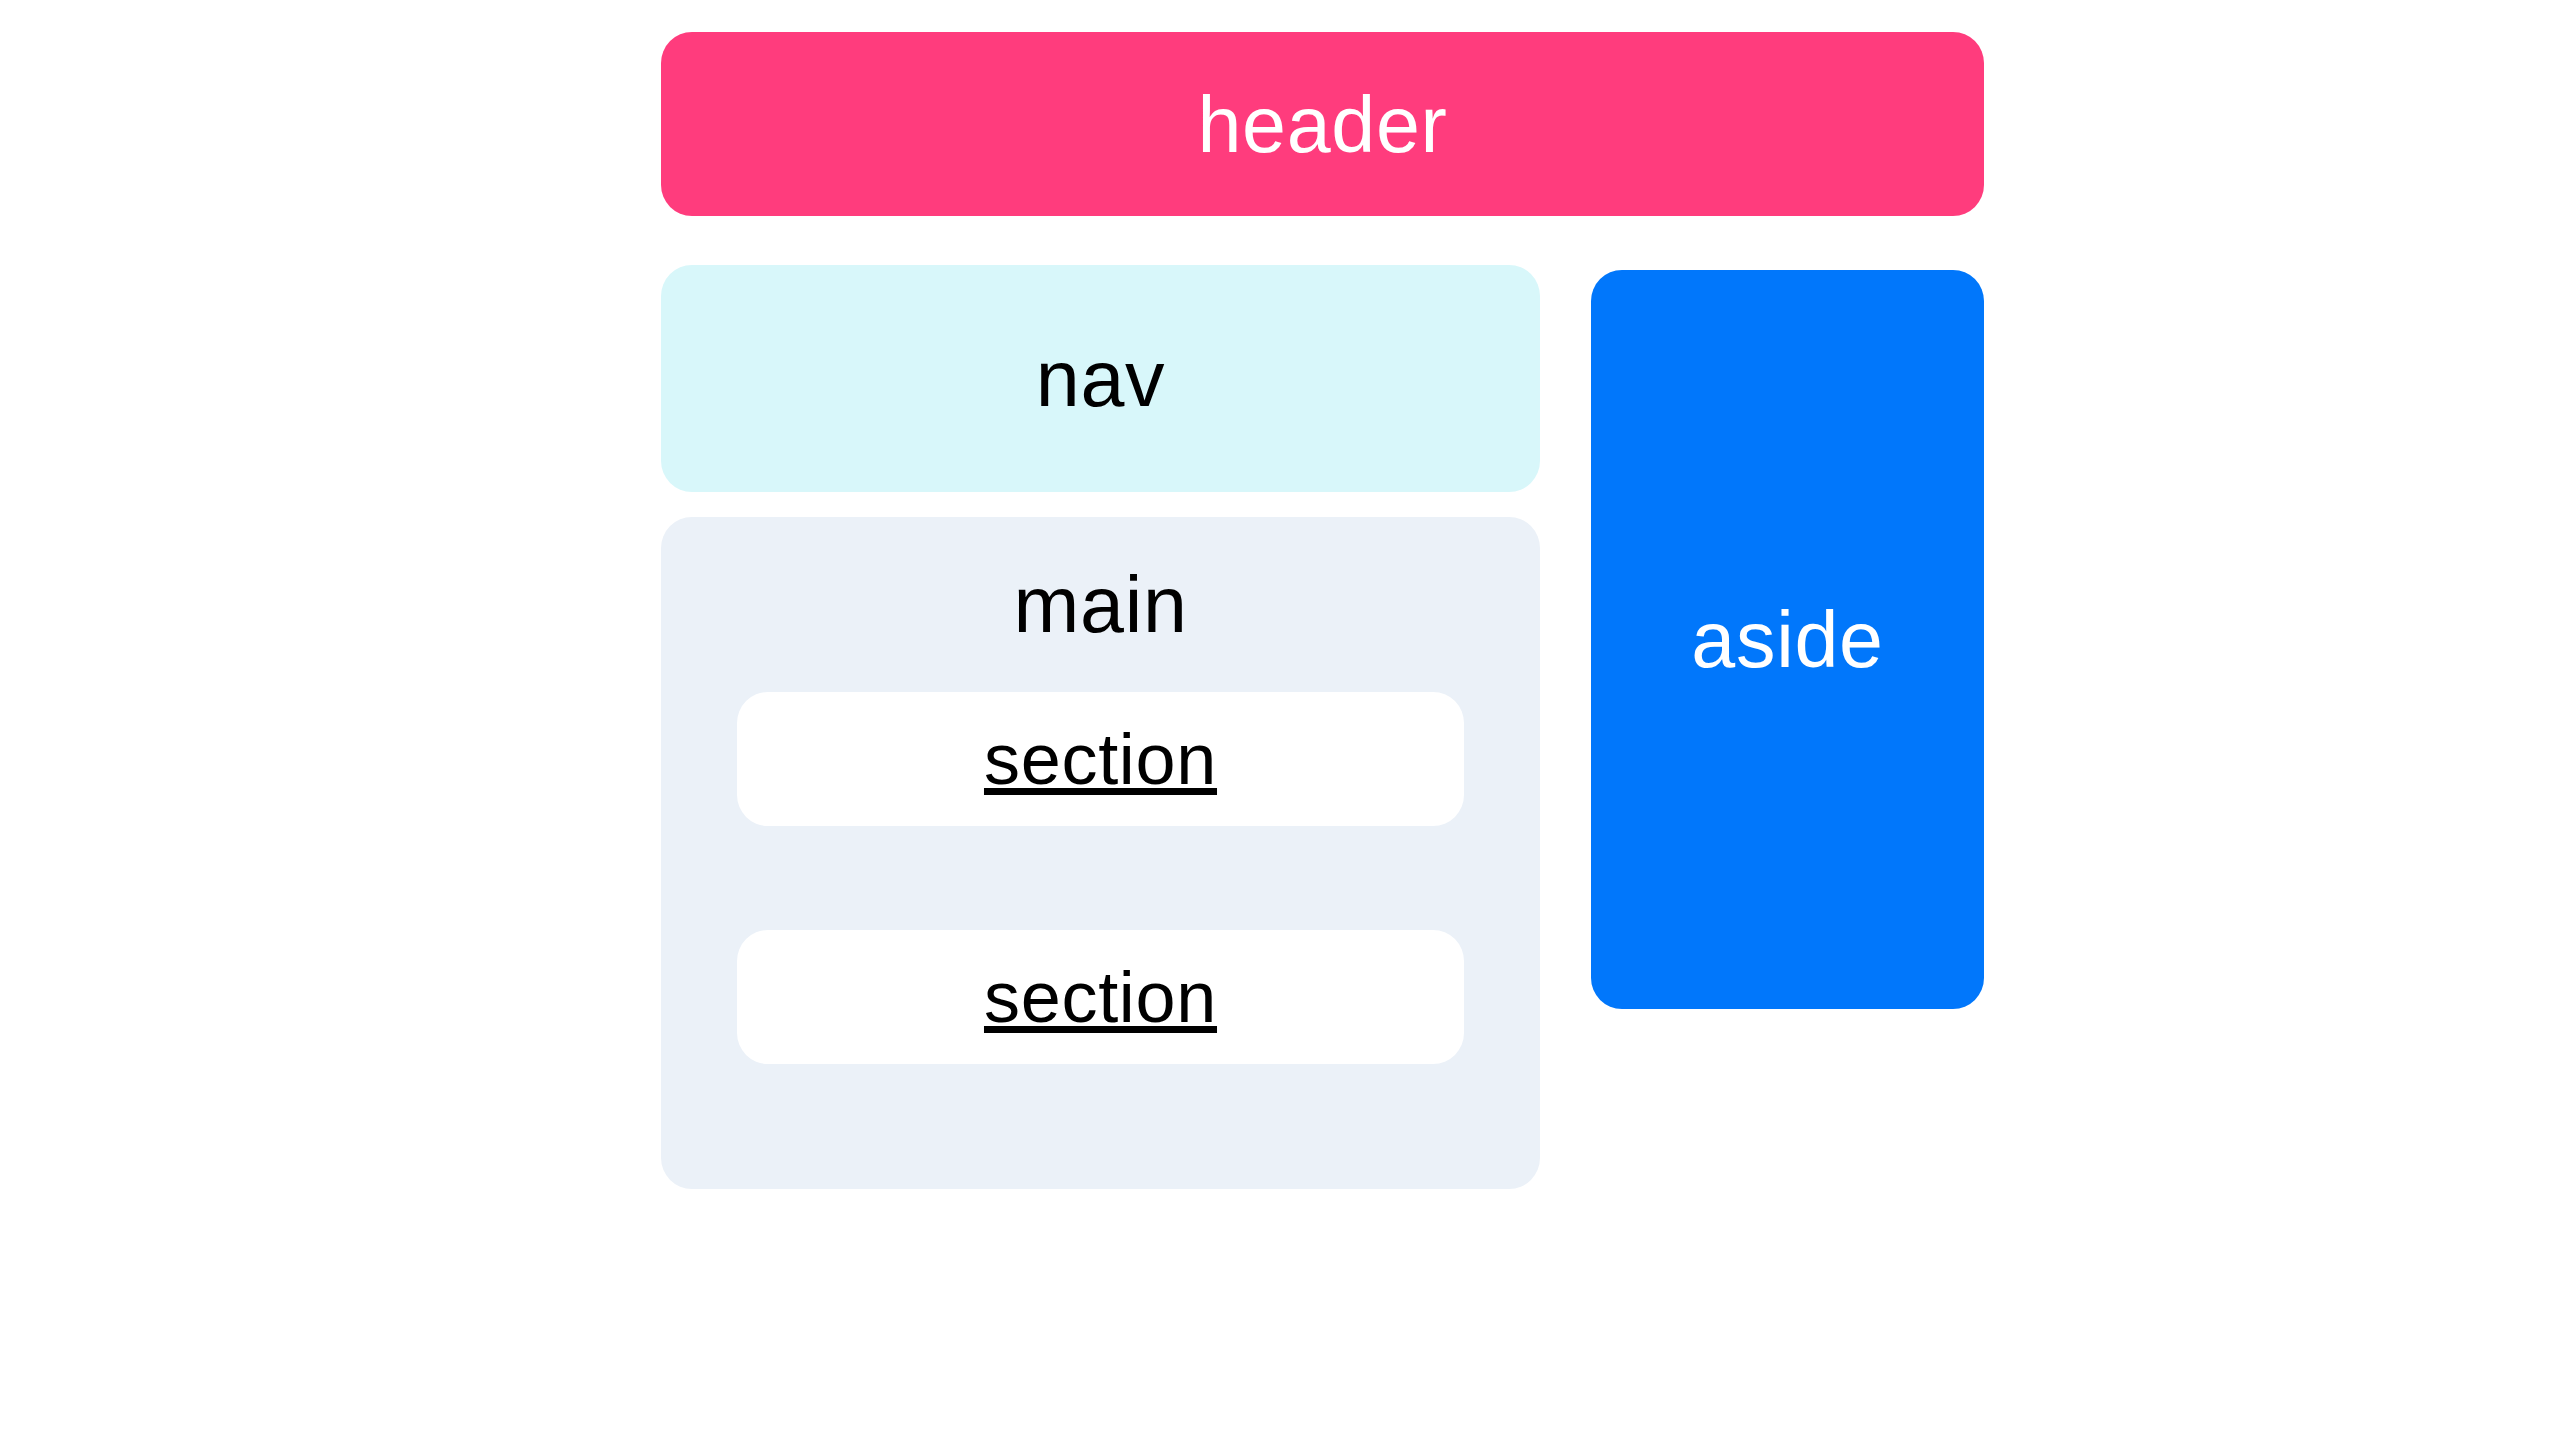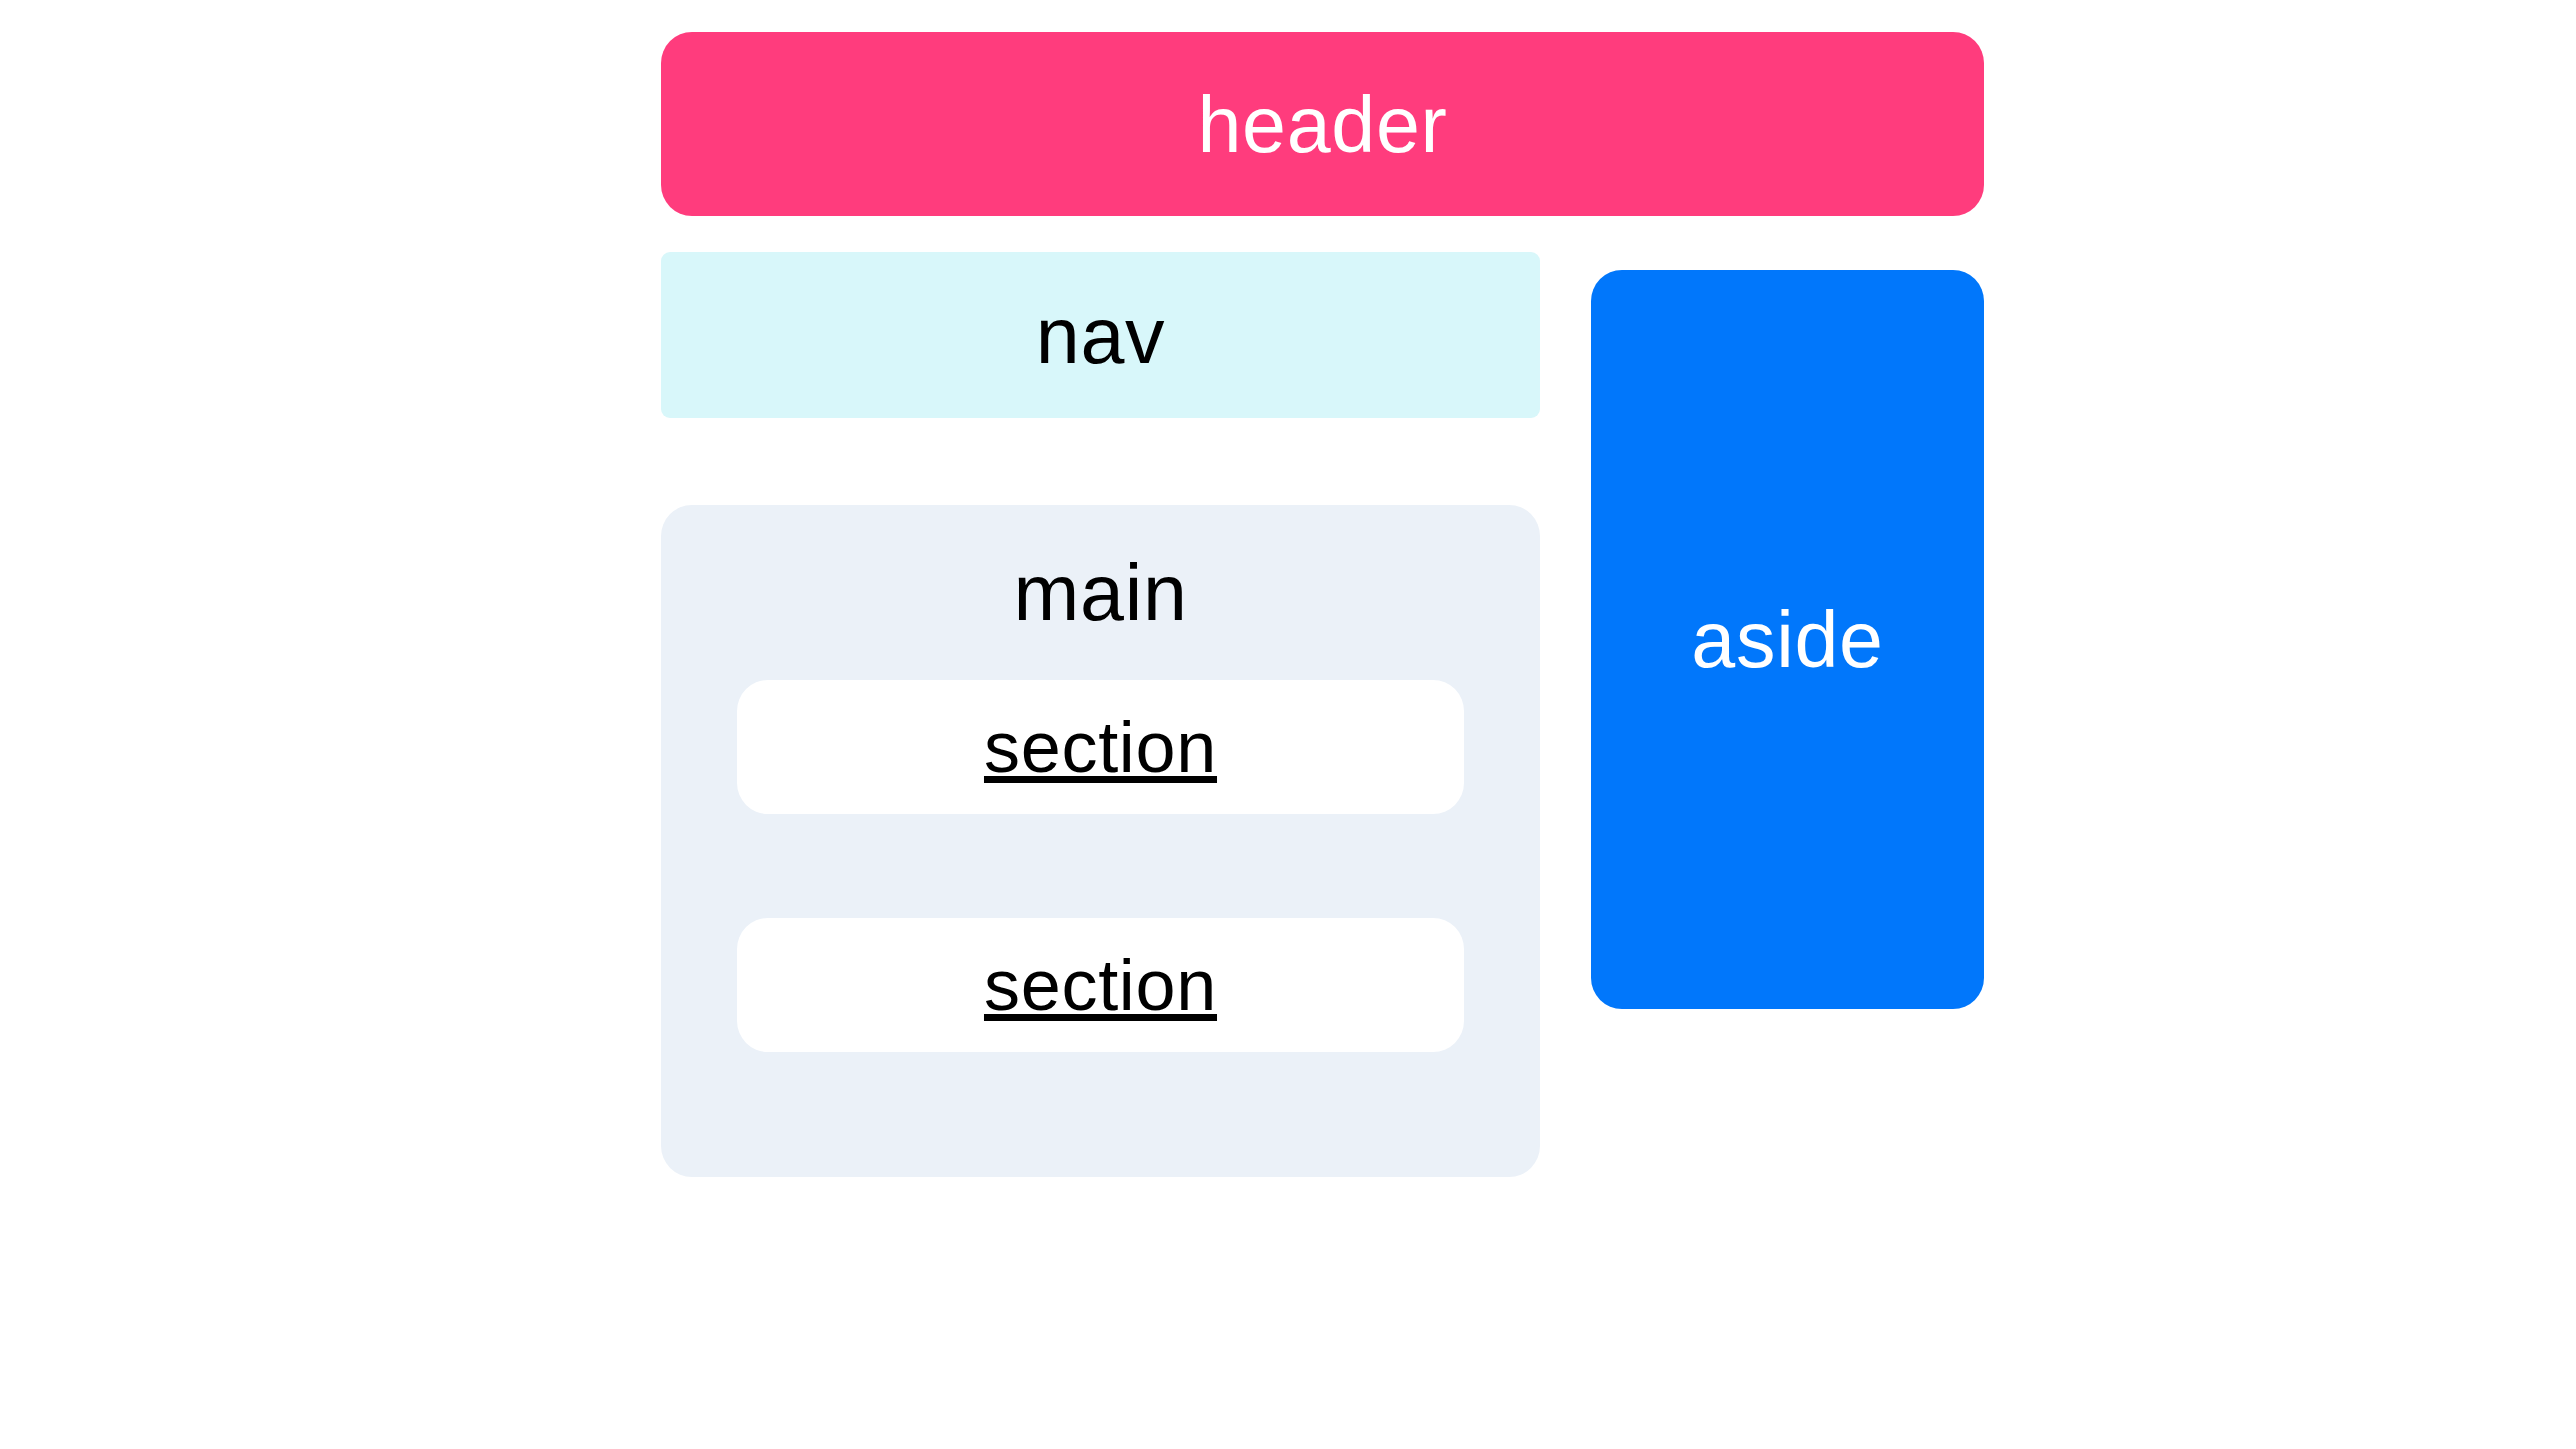--- a/index.html
+++ b/index.html
@@ -29,27 +29,26 @@
     line-height: 1;
   }
   .label { white-space: nowrap; }
 
   .header-box {
     left: 637px; top: 32px; width: 1323px; height: 184px;
     background: var(--header-bg, #FF3C7D);
     color: var(--light-text, #ffffff);
   }
   .nav-box {
-    left: 637px; top: 252px; width: 879px; height: 166px;
+    left: 637px; top: 265px; width: 879px; height: 227px;
     background: var(--nav-bg, #D8F7FA);
     color: var(--dark-text, #000000);
-    border-radius: 9px;
   }
   .main-box {
-    left: 637px; top: 505px; width: 879px; height: 672px;
+    left: 637px; top: 517px; width: 879px; height: 672px;
     background: var(--main-bg, #EBF1F8);
     color: var(--dark-text, #000000);
     display: block;
     text-align: center;
   }
   .main-label-zone {
     position: absolute;
     left: 0; top: 0; width: 100%; height: 175px;
     display: flex; align-items: center; justify-content: center;
     font-size: 79px;

